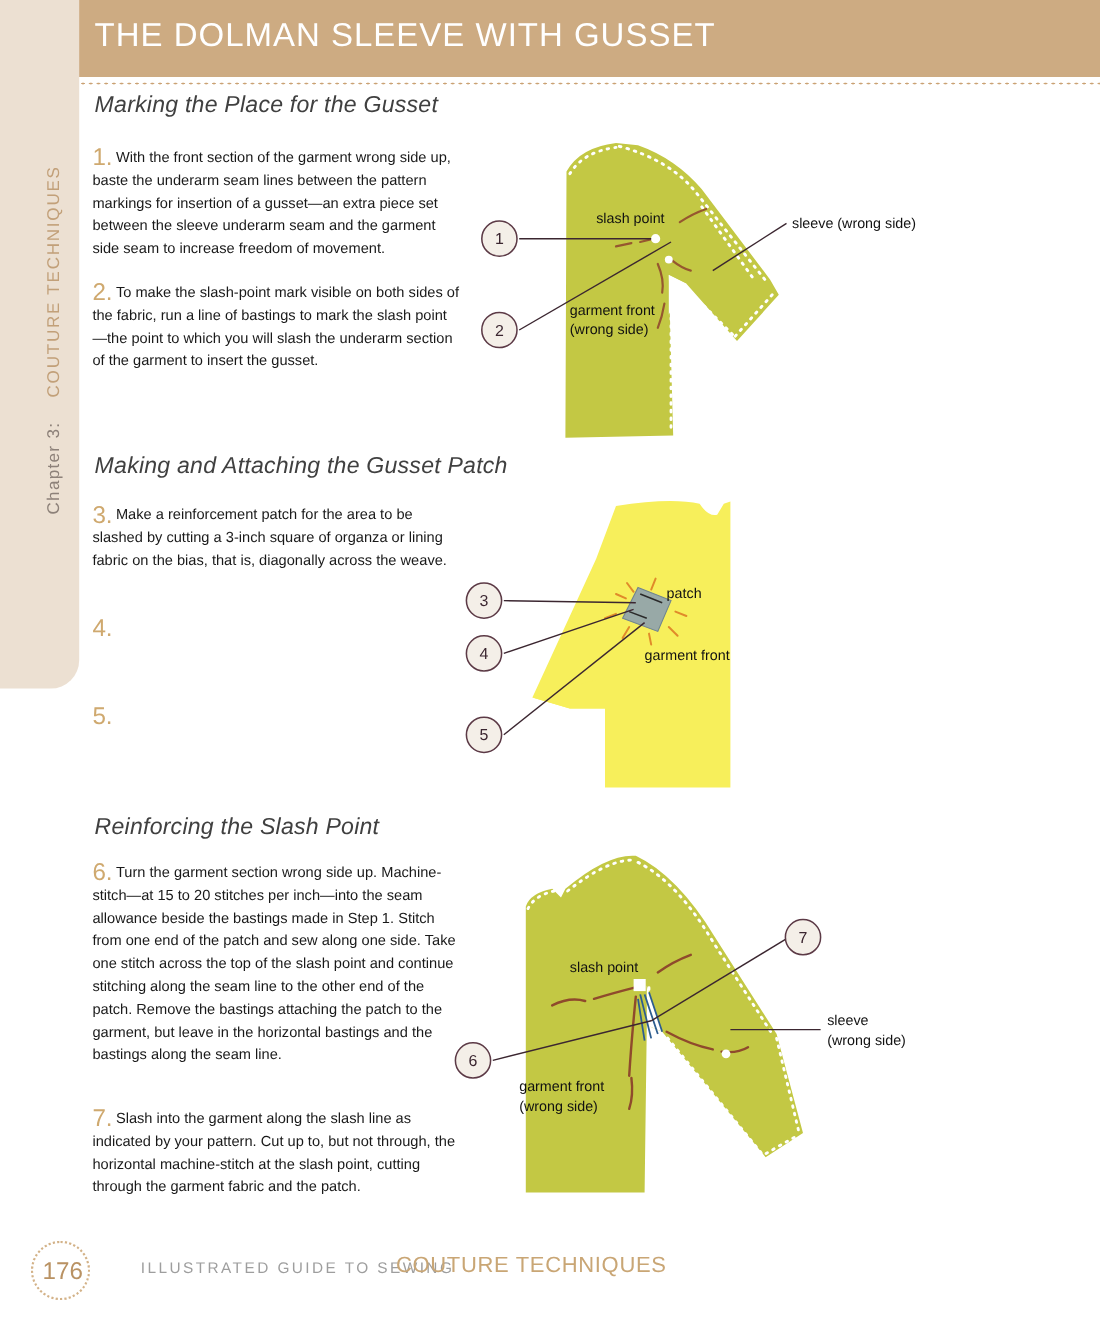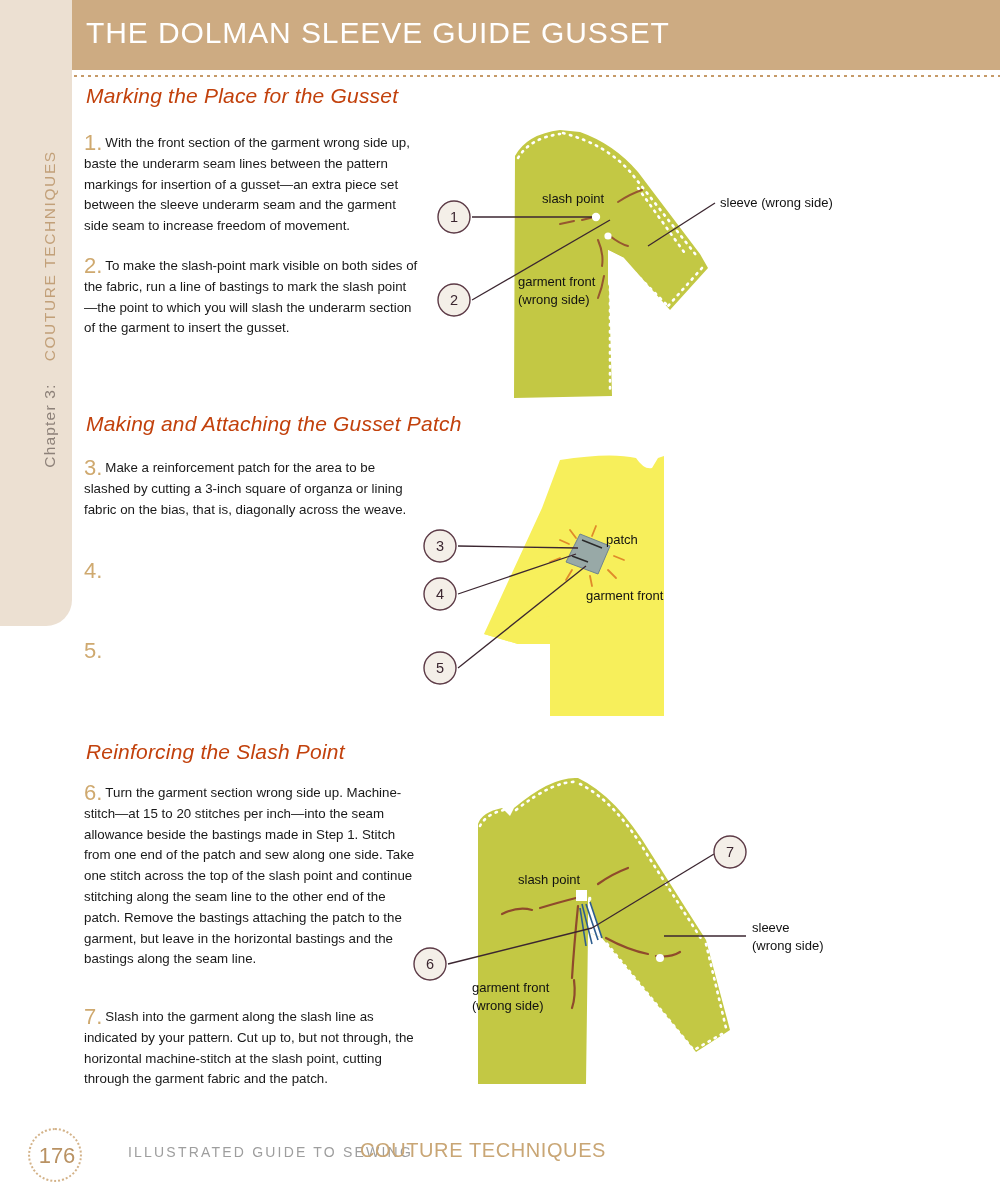--- a/index.html
+++ b/index.html
@@ -70,21 +70,21 @@
   }
   .tab-chapter { color: #8d8179; }
   .tab-name { color: #c2a079; letter-spacing: 1.6px; }
 
   
   .section-head {
     position: absolute;
     left: 86px;
     font-style: italic;
     font-size: 21px;
-    color: #c2410c;
+    color: #404040;
     letter-spacing: 0.2px;
     white-space: nowrap;
   }
   #head-1 { top: 84px; }
   #head-2 { top: 412px; }
   #head-3 { top: 740px; }
 
   .step {
     position: absolute;
     left: 84px;
@@ -176,21 +176,21 @@
     font-size: 20px;
     letter-spacing: 0.6px;
     color: #c9a675;
     white-space: nowrap;
   }
 </style>
 </head>
 <body>
 
 <div id="header-band">
-  <div id="page-title">THE DOLMAN SLEEVE GUIDE GUSSET</div>
+  <div id="page-title">THE DOLMAN SLEEVE WITH GUSSET</div>
 </div>
 <div id="header-dots"></div>
 
 <div id="chapter-tab">
   <div id="chapter-tab-text">
     <span class="tab-chapter">Chapter 3:</span>
     <span>&nbsp;&nbsp;</span>
     <span class="tab-name">COUTURE TECHNIQUES</span>
   </div>
 </div>

